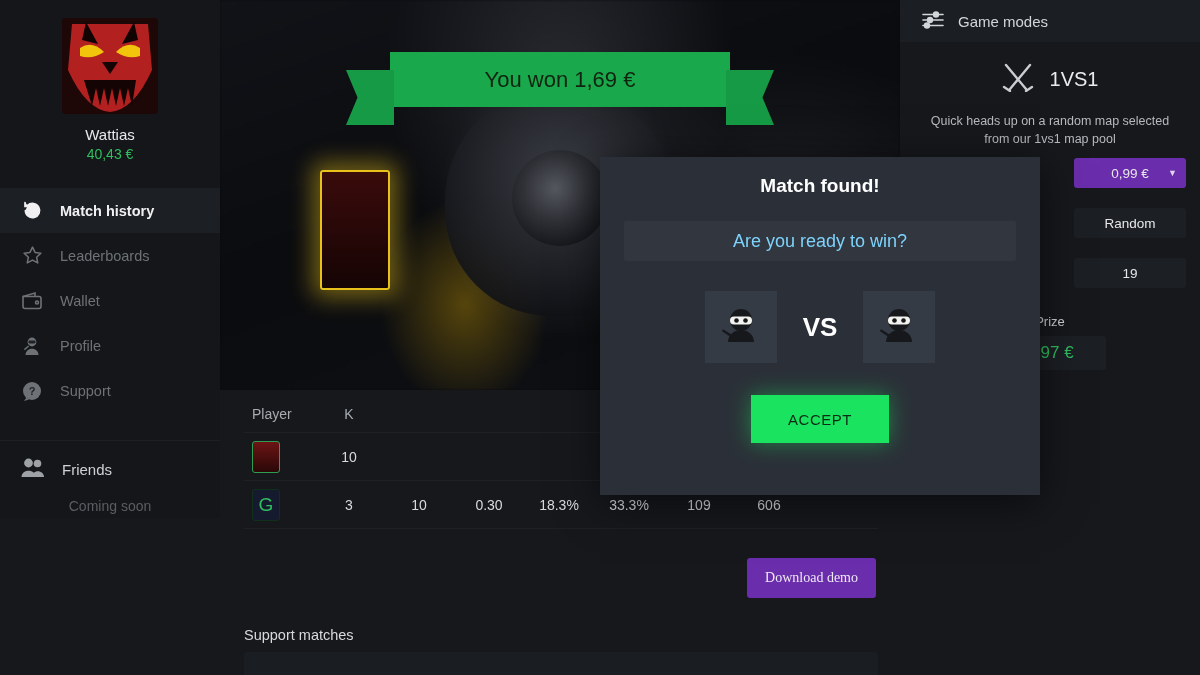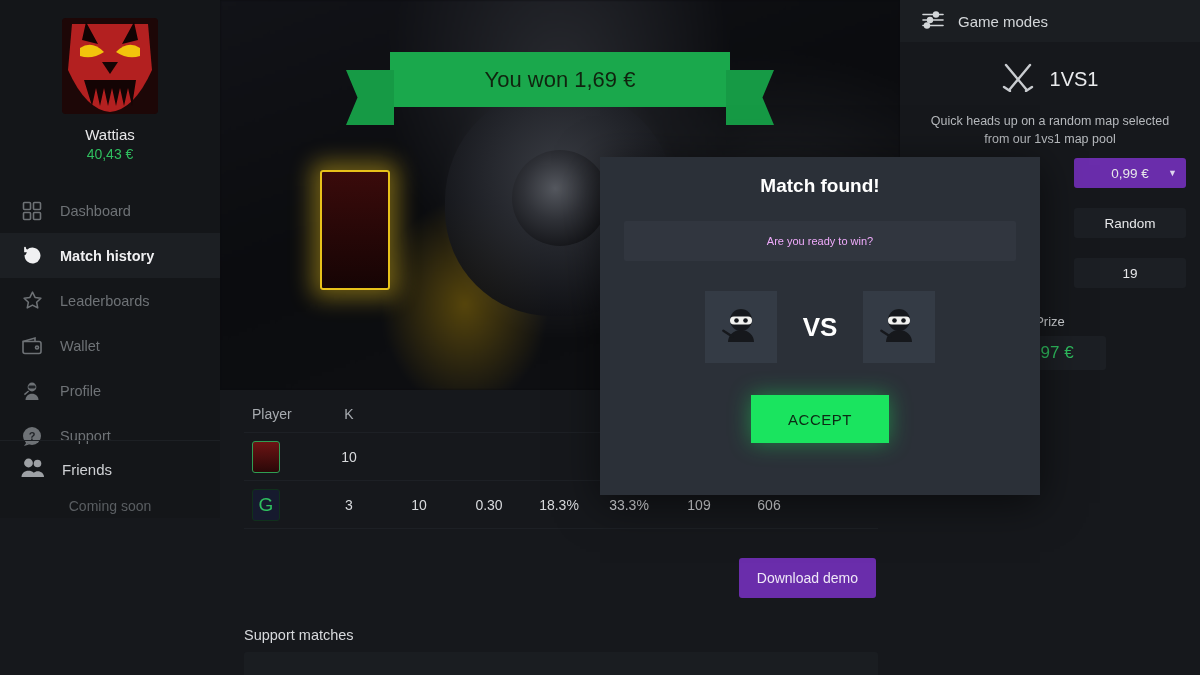--- a/index.html
+++ b/index.html
@@ -77,31 +77,31 @@
   .tbl .c6{ flex:0 0 70px; }
   .tbl .c7{ flex:0 0 70px; }
   .tbl .c8{ flex:1; text-align:right; padding-right:6px; }
   .tbl .earn{ color:#2fbf5f; }
   .av-sm{ width:28px; height:32px; border-radius:3px; display:block; }
   .av-skull{ background:linear-gradient(180deg,#6d1414,#2a0808); border:1px solid #2f9e53; }
   .av-g{ background:#161a2e; border:1px solid #10301c; display:flex; align-items:center;
     justify-content:center; color:#2fbf5f; font-size:19px; }
 
   .dl-btn{ position:absolute; right:24px; top:558px; background:#6a2dab; color:#efe8f7;
-    font-size:14px; padding:12px 18px; border:none; border-radius:3px; cursor:pointer; }
+    font-size:14px; padding:12px 18px; border:none; border-radius:3px; cursor:pointer;font-family:Liberation Serif, serif; }
   .latest{ position:absolute; left:24px; top:627px; color:#d8dadd; font-size:14.5px; }
   .latest-box{ position:absolute; left:24px; top:652px; width:634px; height:23px;
     background:#1a1d21; border-radius:3px 3px 0 0; }
 
   
   .overlay{ position:absolute; left:380px; top:157px; width:440px; height:338px;
     background:#2b3038; z-index:9; box-shadow:0 8px 40px rgba(0,0,0,.55); }
   .m-title{ text-align:center; color:#ffffff; font-size:19px; font-weight:bold; padding-top:18px; }
   .m-sub{ margin:24px 24px 0 24px; height:40px; background:#31363f; border-radius:2px;
-    display:flex; align-items:center; justify-content:center; color:#f0abfc; font-size:11px; }
+    display:flex; align-items:center; justify-content:center; color:#7dd3fc; font-size:18px; }
   .m-vs{ margin-top:30px; display:flex; align-items:center; justify-content:center; gap:26px; }
   .nbox{ width:72px; height:72px; background:#343b45; display:flex; align-items:center;
     justify-content:center; }
   .vs{ color:#fff; font-size:26px; font-weight:bold; }
   .m-btns{ margin-top:32px; display:flex; justify-content:center; }
   .btn{ width:138px; height:48px; font-size:15px; border:none; cursor:pointer;
     letter-spacing:.5px; }
   .btn-accept{ background:#1ae45f; color:#0c2a14; box-shadow:0 0 22px rgba(26,228,95,.45); }
   .btn-reject{ background:#040404; color:#ffffff; }
 
@@ -141,31 +141,20 @@
           <path d="M78 30 Q66 22 54 34 Q66 42 78 38 Z" fill="#f2c40c"></path>
           <path d="M40 44 L48 56 L56 44 Z" fill="#150404"></path>
           <path d="M22 62 L74 62 L70 88 L66 70 L62 88 L58 70 L54 88 L50 70 L46 88 L42 70 L38 88 L34 70 L30 88 Z" fill="#140404"></path>
         </svg>
       </div>
       <div class="uname">Wattias</div>
       <div class="ubal">40,43 €</div>
     </div>
 
     <div class="nav">
-      <div class="nav-item">
-        <span class="ic">
-          <svg width="20" height="20" viewBox="0 0 20 20" fill="none" stroke="currentColor" stroke-width="1.6">
-            <rect x="1.5" y="1.5" width="7" height="7" rx="1"></rect>
-              <rect x="11.5" y="1.5" width="7" height="7" rx="1"></rect>
-            <rect x="1.5" y="11.5" width="7" height="7" rx="1"></rect>
-              <rect x="11.5" y="11.5" width="7" height="7" rx="1"></rect>
-          </svg>
-          </span>
-        <span>Dashboard</span>
-      </div>
       <div class="nav-item active">
         <span class="ic">
           <svg width="21" height="21" viewBox="0 0 21 21" fill="none" stroke="currentColor" stroke-width="1.7" stroke-linecap="round">
             <path d="M3.4 10.5a7.1 7.1 0 1 0 2.2-5.1"></path>
               <path d="M3 2.6V6.4H6.9"></path>
           </svg>
           </span>
         <span>Match history</span>
       </div>
       <div class="nav-item">

